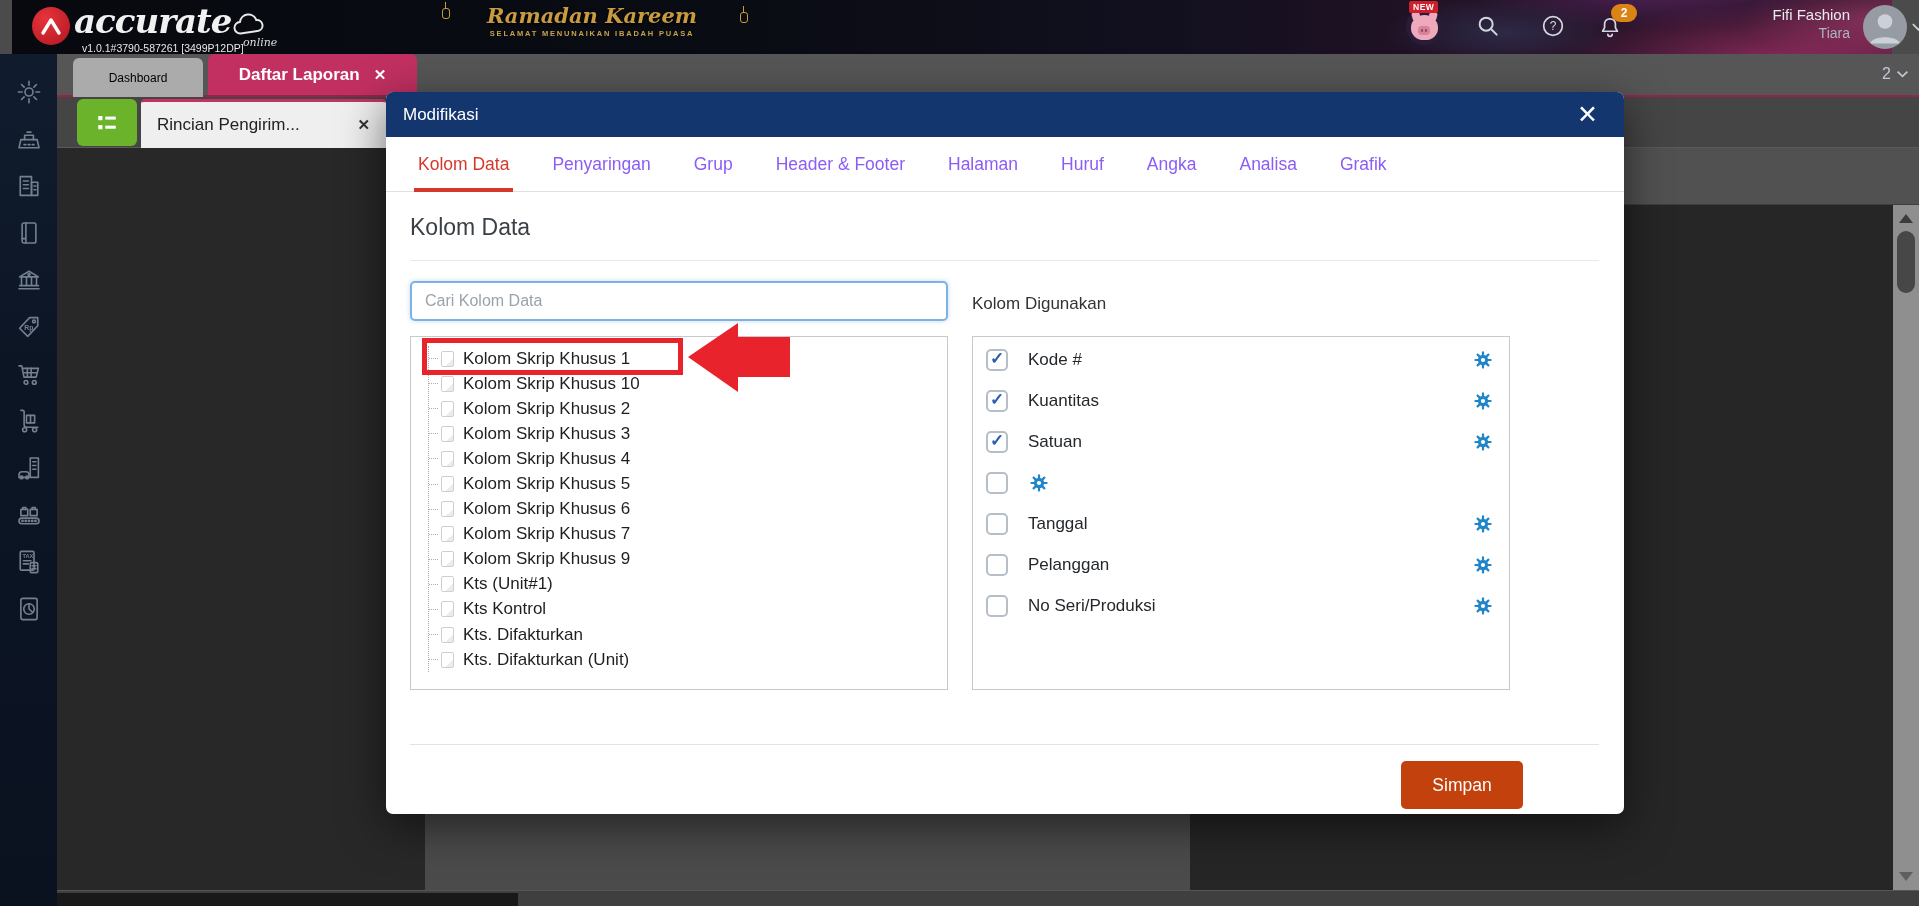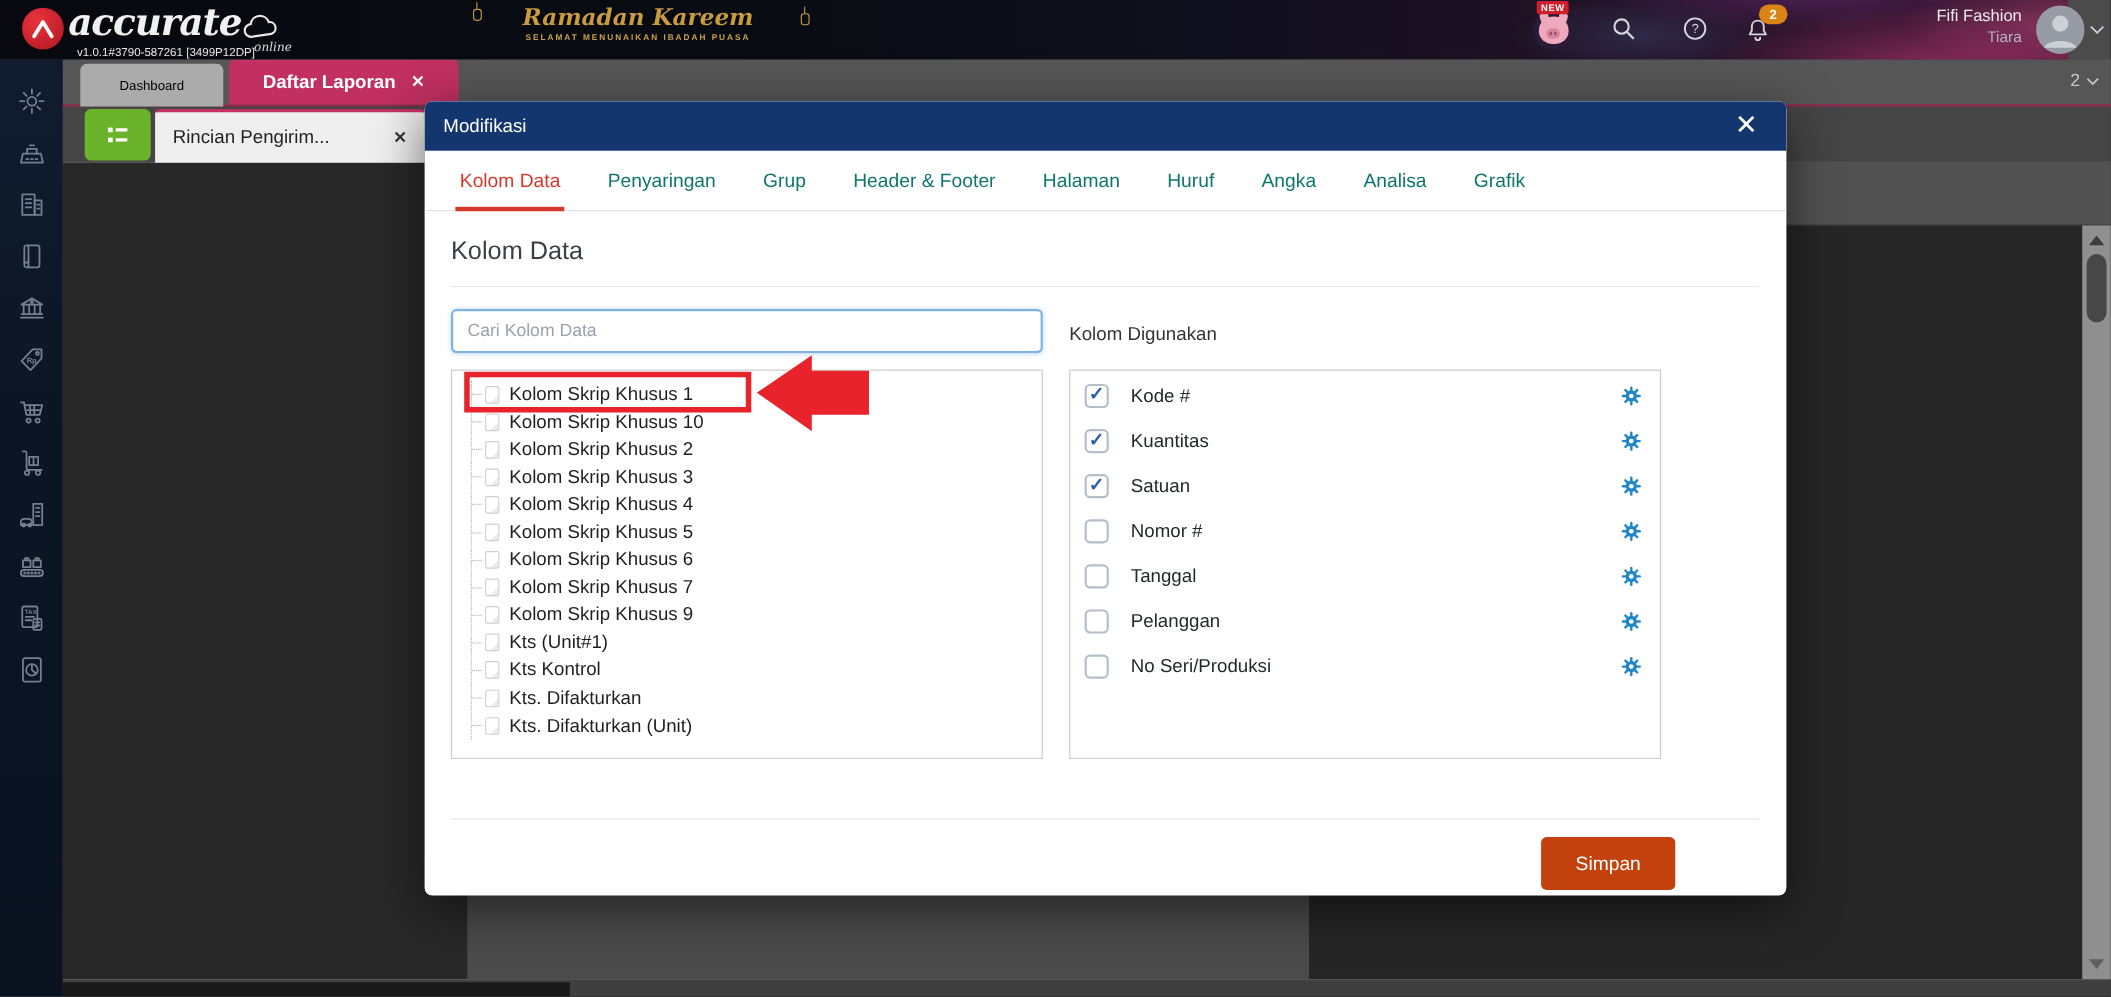--- a/index.html
+++ b/index.html
@@ -1,21 +1,21 @@
 <!DOCTYPE html>
 <html><head>
 <meta charset="utf-8">
 <style>
   * { box-sizing: border-box; margin: 0; padding: 0; }
   html,body { width:1919px; height:906px; overflow:hidden; background:#000; }
   body { font-family:"Liberation Sans", sans-serif; }
   .stage { position:relative; width:1919px; height:906px; overflow:hidden; background:#4b4b4b; }
 
   
-  .topbar { position:absolute; left:0; top:0; width:1880px; height:54px; z-index:5;
+  .topbar { position:absolute; left:12px; top:0; width:1880px; height:54px; z-index:5;
     background:linear-gradient(90deg,#07090f 0%,#0a0c14 40%,#12101f 62%,#241227 78%,#33142c 100%); }
   .ribbon { position:absolute; right:0; top:0; width:860px; height:54px; pointer-events:none;
     background:
       radial-gradient(ellipse 340px 90px at 88% 115%, rgba(216,62,130,.55), transparent 65%),
       radial-gradient(ellipse 300px 70px at 72% -25%, rgba(120,50,140,.5), transparent 60%),
       radial-gradient(ellipse 260px 80px at 99% 35%, rgba(235,90,150,.40), transparent 55%),
       radial-gradient(ellipse 200px 60px at 55% 60%, rgba(70,110,160,.25), transparent 60%); }
   .logo-circle { position:absolute; left:20px; top:7px; width:38px; height:38px; border-radius:50%;
     background:radial-gradient(circle at 35% 30%, #e8333c, #b01722); display:flex; align-items:center; justify-content:center; }
   .brand { position:absolute; left:62px; top:1px; font:italic 700 34px "DejaVu Serif", serif; color:#f1f1f1; letter-spacing:-1px; }
@@ -85,21 +85,21 @@
   .hs-thumb { position:absolute; left:0; top:2px; width:461px; height:13px; background:#191919; }
 
   
   .modal { position:absolute; left:386px; top:92px; width:1238px; height:722px; background:#fff; border-radius:7px;
     box-shadow:0 12px 45px rgba(0,0,0,.55); z-index:20; overflow:hidden; }
   .modal-header { position:absolute; left:0; top:0; right:0; height:45px; background:#14366f; display:flex; align-items:center; padding:0 26px 0 17px; }
   .modal-title { color:#fff; font-size:17px; font-weight:500; }
   .modal-close { margin-left:auto; color:#fff; font-size:25px; line-height:1; font-weight:400; cursor:default; }
   .modal-tabs { position:absolute; left:0; right:0; top:45px; height:55px; padding-left:28px; display:flex; gap:35px;
     align-items:flex-end; border-bottom:1px solid #e0e0e0; }
-  .mtab { font-size:17.5px; color:#0f766e; padding:0 4px 13px; border-bottom:4px solid transparent; margin-bottom:-1px; white-space:nowrap; }
+  .mtab { font-size:17.5px; color:#8b5cf6; padding:0 4px 13px; border-bottom:4px solid transparent; margin-bottom:-1px; white-space:nowrap; }
   .mtab.active { color:#d5382b; border-bottom-color:#d5382b; }
   .section-title { position:absolute; left:24px; top:122px; font-size:23px; color:#3a4046; font-weight:400; }
   .section-divider { position:absolute; left:24px; right:25px; top:168px; height:1px; background:#e9e9e9; }
   .search-input { position:absolute; left:24px; top:189px; width:538px; height:40px; border:2px solid #7cb3e3; border-radius:5px;
     padding:0 13px; font-size:16px; color:#333; outline:none; box-shadow:0 0 5px rgba(110,170,230,.45); font-family:inherit; }
   .search-input::placeholder { color:#9aa2ab; }
   .tree-box { position:absolute; left:24px; top:244px; width:538px; height:354px; border:1px solid #c9c9c9; overflow:hidden; background:#fff; }
   .tree { list-style:none; margin:9px 0 0 17px; border-left:1px dotted #adadad; }
   .tree li { height:25.1px; display:flex; align-items:center; font-size:17px; color:#1f1f1f; white-space:nowrap; }
   .tree li::before { content:''; width:9px; border-top:1px dotted #adadad; flex:none; }
@@ -441,21 +441,20 @@
       <rect x="10.8" y="2.5" width="2.4" height="19" rx="1.2" transform="rotate(45 12 12)"></rect>
       <rect x="10.8" y="2.5" width="2.4" height="19" rx="1.2" transform="rotate(90 12 12)"></rect>
       <rect x="10.8" y="2.5" width="2.4" height="19" rx="1.2" transform="rotate(135 12 12)"></rect>
       <circle cx="12" cy="12" r="5.6"></circle>
     </g>
     <circle cx="12" cy="12" r="2.3" fill="#fff"></circle>
   </svg>
 </div>
         <div class="used-row">
           <div class="cb"></div>
-          <span class="used-label">Nomor #</span>
   <svg width="22" height="22" viewBox="0 0 24 24">
     <g fill="#2186c8">
       <rect x="10.8" y="2.5" width="2.4" height="19" rx="1.2"></rect>
       <rect x="10.8" y="2.5" width="2.4" height="19" rx="1.2" transform="rotate(45 12 12)"></rect>
       <rect x="10.8" y="2.5" width="2.4" height="19" rx="1.2" transform="rotate(90 12 12)"></rect>
       <rect x="10.8" y="2.5" width="2.4" height="19" rx="1.2" transform="rotate(135 12 12)"></rect>
       <circle cx="12" cy="12" r="5.6"></circle>
     </g>
     <circle cx="12" cy="12" r="2.3" fill="#fff"></circle>
   </svg>

